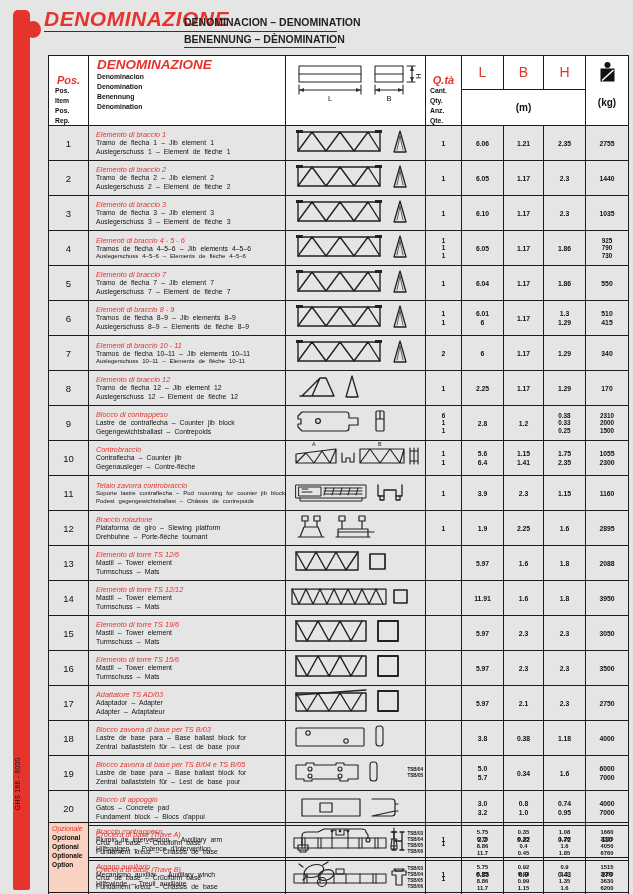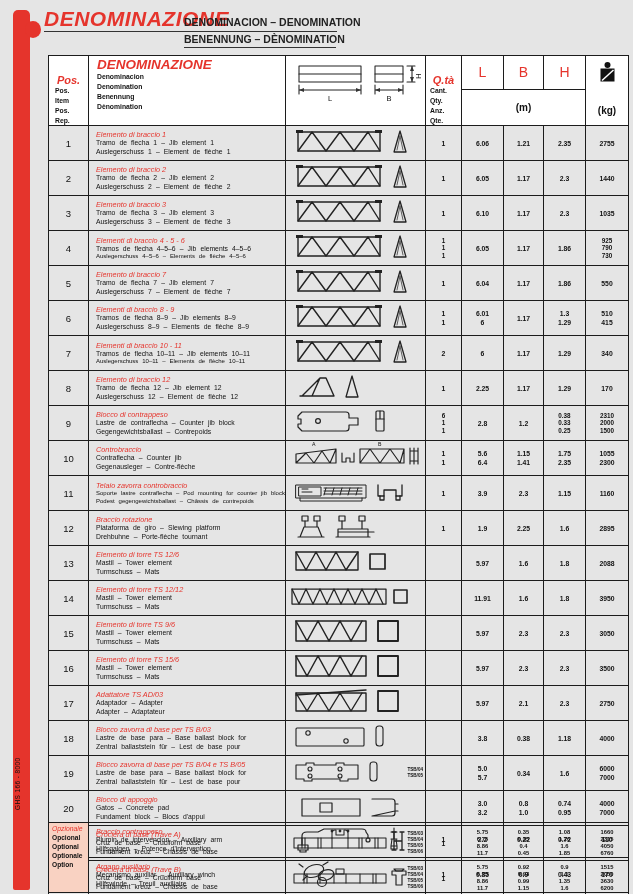--- a/index.html
+++ b/index.html
@@ -25,21 +25,21 @@
   th,td{border:1px solid #1c1c1c;padding:0;overflow:hidden;}
   .hr1{height:30px;} .hr2{height:33px;}
   .h-title{font-size:11px;font-style:italic;font-weight:bold;color:#e5342c;text-align:center;margin-top:18px;}
   .h-title-denom{font-size:13.5px;font-style:italic;font-weight:bold;color:#e5342c;text-align:left;padding-left:8px;margin-top:1px;}
   .h-lines{font-size:6.8px;line-height:1.45;text-align:left;padding-left:6px;white-space:pre-line;color:#111;font-weight:bold;}
   .h-lines-denom{padding-left:8px;}
   th{vertical-align:top;font-weight:normal;background:#fff;}
   .h-dim{font-size:14px;color:#e5342c;text-align:center;vertical-align:middle;}
   .h-m{font-size:10px;text-align:center;vertical-align:middle;font-weight:bold;}
   .h-kg{vertical-align:top;text-align:center;}
-  .h-kg .unit{font-size:10px;font-weight:bold;margin-top:17px;}
+  .h-kg .unit{font-size:10px;font-weight:bold;margin-top:9px;}
   .h-kg .icon{margin-top:5px;}
   
   td.pos-cell{font-size:9.5px;text-align:center;vertical-align:middle;color:#111;}
   td.den-cell{vertical-align:middle;padding:1px 3px 1px 7px;}
   .row-title{font-size:7.3px;font-style:italic;color:#e5342c;line-height:1.25;white-space:nowrap;}
   .row-line{font-size:6.8px;line-height:1.3;white-space:nowrap;word-spacing:2.2px;color:#111;}
   .row-line.small{font-size:6px;}
   td.draw-cell{position:relative;vertical-align:middle;text-align:left;padding-left:2px;}
   td.val{font-size:6.8px;font-weight:bold;text-align:center;vertical-align:middle;
          white-space:pre-line;line-height:1.4;color:#111;}
@@ -483,21 +483,21 @@
             </svg></td>
           <td class="val"></td>
           <td class="val">11.91</td>
           <td class="val">1.6</td>
           <td class="val">1.8</td>
           <td class="val">3950</td>
         </tr>
         <tr style="height: 32px;">
           <td class="pos-cell">15</td>
           <td class="den-cell">
-            <div class="row-title">Elemento di torre TS 9/6</div>
+            <div class="row-title">Elemento di torre TS 19/6</div>
             <div class="row-line">Mastil – Tower element</div>
             <div class="row-line">Turmschuss – Mats</div>
           </td>
           <td class="draw-cell"><svg width="136" height="30" viewBox="0 0 136 30" xmlns="http://www.w3.org/2000/svg">
               <g fill="none" stroke="#222" stroke-width="1.5" stroke-linejoin="round" stroke-linecap="round">
                 <rect x="8" y="5" width="70" height="20"></rect>
                 <path d="M8 5 L19 25 L30 5 L41 25 L52 5 L63 25 L74 5"></path>
               </g>
               <g fill="none" stroke="#222" stroke-width="1.9" stroke-linejoin="round" stroke-linecap="round">
                 <rect x="90" y="5" width="20" height="20"></rect>

